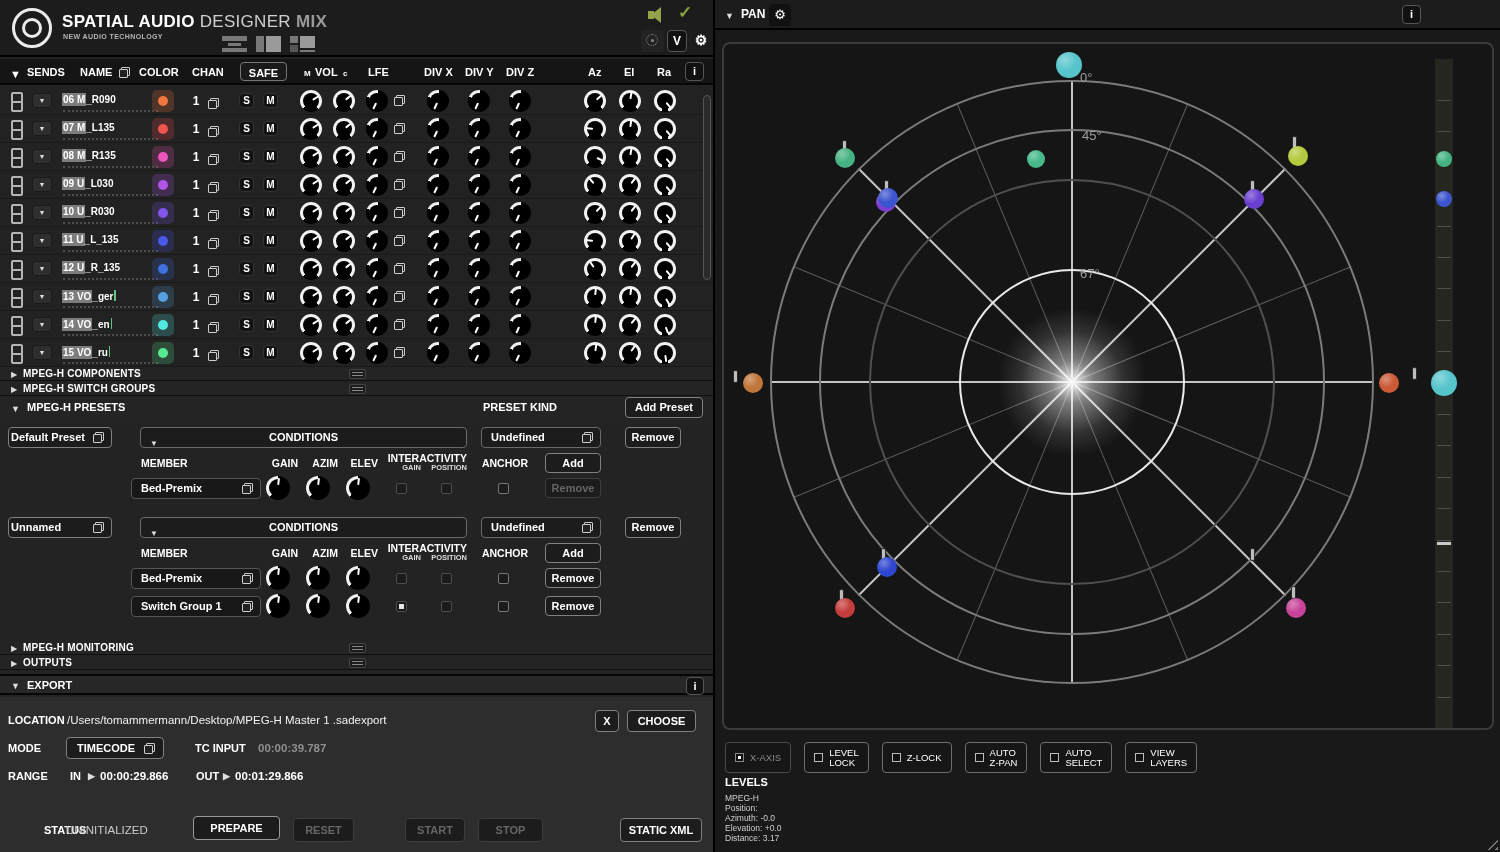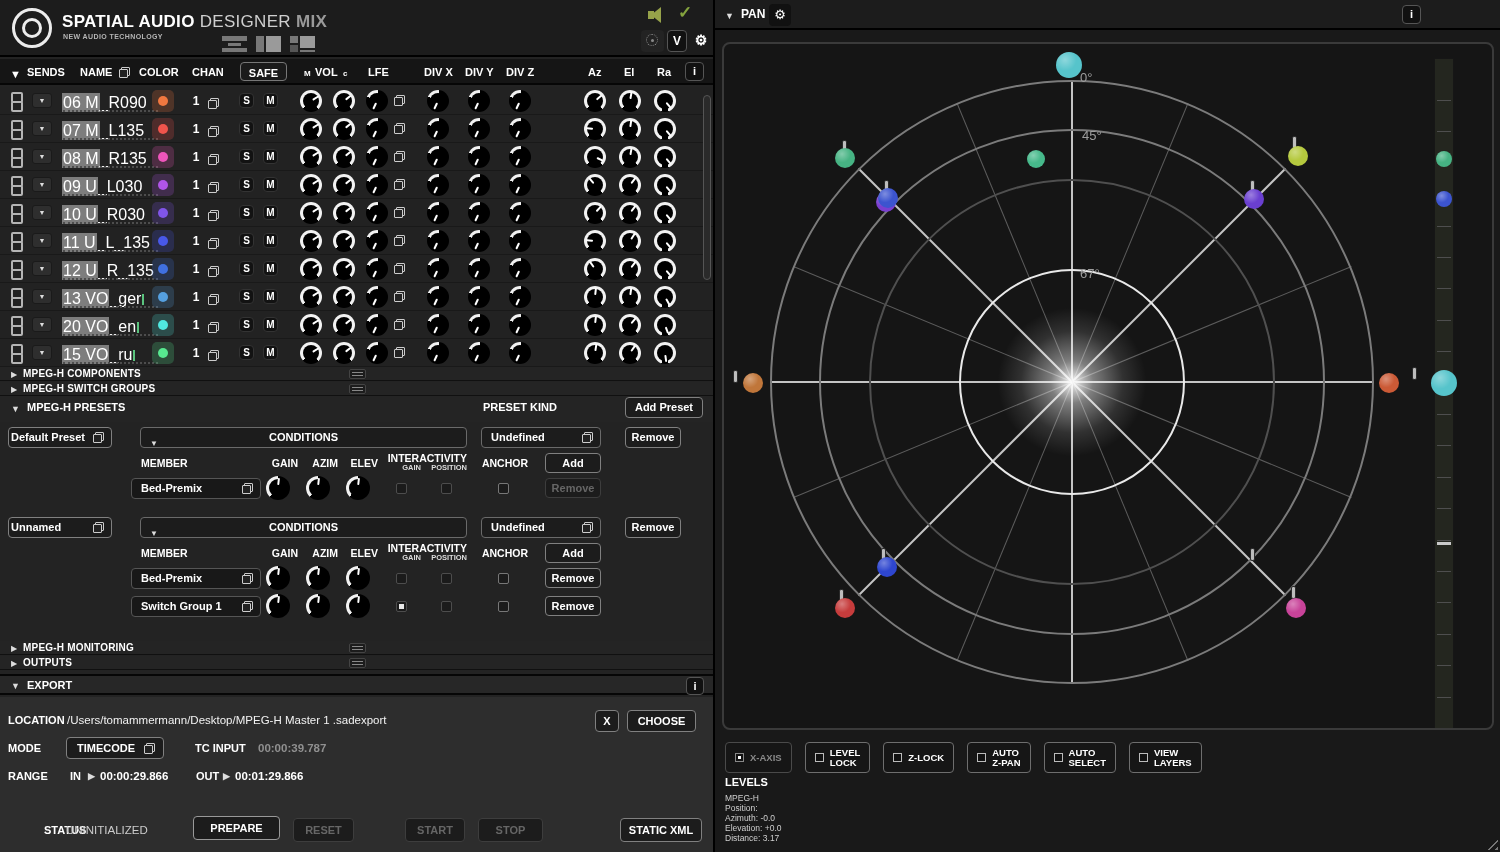--- a/index.html
+++ b/index.html
@@ -43,21 +43,21 @@
   #safehdr span{position:static;line-height:17px;}
   .ibtn{background:#111;border:1px solid #555;border-radius:4px;color:#fff;font-weight:bold;font-size:11px;text-align:center;}
 
   
   #rows{position:absolute;left:0;top:87px;width:713px;}
   .row{position:relative;width:713px;height:28px;background:#222;border-bottom:1px solid #191919;}
   .handle{position:absolute;left:11px;top:5px;width:10px;height:18px;}
   .handle::before,.handle::after{content:"";position:absolute;left:0;width:8px;height:7px;border:2px solid #b5b5b5;border-radius:2px;}
   .handle::before{top:0;} .handle::after{top:9px;}
   .dd{position:absolute;left:32px;top:6px;width:20px;height:15px;background:#2e2e2e;border:1px solid #1a1a1a;border-radius:3px;color:#ddd;font-size:7px;text-align:center;line-height:14px;}
-  .nm{position:absolute;left:62px;top:7px;font-size:16px;font-weight:normal;color:#fff;white-space:nowrap;}
+  .nm{position:absolute;left:62px;top:7px;font-size:10px;font-weight:bold;color:#fff;white-space:nowrap;}
   .nm .np{background:#7d7d7d;padding:1px 1px;}
   .nm .caret{display:inline-block;width:1.5px;height:11px;background:#5bc47e;vertical-align:-1px;margin-left:1px;}
   .dotline{position:absolute;left:63px;bottom:2px;width:95px;border-top:2px dotted #4d4d4d;}
   .chip{position:absolute;left:152px;top:3px;width:22px;height:22px;border-radius:5px;}
   .chip .cd{position:absolute;left:6px;top:6px;width:10px;height:10px;border-radius:50%;}
   .chan{position:absolute;left:189px;top:7px;width:14px;text-align:center;font-size:12px;font-weight:bold;color:#fff;}
   .rowdup{position:absolute;left:208px;top:8px;}
   .smb{position:absolute;top:6px;width:15px;height:15px;background:#121212;border:1px solid #333;border-radius:4px;color:#fff;font-size:10px;font-weight:bold;text-align:center;line-height:14px;}
   .dup{display:inline-block;position:relative;width:11px;height:11px;}
   .dup::before{content:"";position:absolute;right:0;top:0;width:7px;height:7px;border:1.5px solid #ccc;border-radius:1px;}
@@ -144,21 +144,21 @@
   .deglab{position:absolute;font-size:13px;color:#9d9d9d;}
   .pdot{position:absolute;border-radius:50%;}
   .ptick{position:absolute;width:5px;height:13px;background:#bdbdbd;border-radius:2px;border:1px solid #2a2a2a;}
   #ladder{position:absolute;background:#24261f;border:1px solid #161616;}
   .rung{position:absolute;left:2px;right:2px;height:1px;background:#4e4e4e;}
   .rung.br{height:3px;background:#c9c9c9;}
   #panbtns{position:absolute;left:10px;display:flex;gap:13px;}
   .pbtn{height:31px;background:#161616;border:1px solid #6e6e6e;border-radius:4px;display:flex;align-items:center;gap:6px;padding:0 9px;}
   .pbtn .bx{width:9px;height:9px;border:1px solid #bbb;background:#111;position:relative;flex:none;}
   .pbtn.on .bx::after{content:"";position:absolute;left:2px;top:2px;width:3px;height:3px;background:#fff;}
-  .pbtn .tx{font-size:9.5px;font-weight:bold;color:#fff;line-height:10px;white-space:nowrap;}
+  .pbtn .tx{font-size:9.5px;font-weight:normal;color:#fff;line-height:10px;white-space:nowrap;}
   .pbtn.dim{border-color:#4a4a4a;}
   .pbtn.dim .tx{color:#8a8a8a;}
   .pbtn.dim .bx{border-color:#888;}
   #levels{position:absolute;left:10px;}
   #levels .t{font-size:11px;font-weight:bold;color:#fff;margin-bottom:5px;}
   #levels .ln{font-size:8.5px;color:#cfcfcf;line-height:10px;}
   #resize{position:absolute;right:2px;bottom:2px;width:16px;height:16px;background:repeating-linear-gradient(135deg,transparent 0 4px,#777 4px 5.5px);clip-path:polygon(100% 0,100% 100%,0 100%);}
 </style>
 </head>
 <body>
@@ -461,21 +461,21 @@
           </span><span class="knob k-full" style="left:584px;--a:6deg">
             <span class="kin"></span>
             <span class="kpt"></span>
           </span><span class="knob k-full" style="left:619px;--a:8deg">
             <span class="kin"></span>
             <span class="kpt"></span>
           </span><span class="knob k-ra" style="left:654px;--a:150deg">
             <span class="kin"></span>
             <span class="kpt"></span>
           </span></div>
-        <div class="row"><span class="handle"></span><span class="dd">▼</span><span class="nm"><span class="np">20 VO</span><span class="ns">_en</span><span class="caret"></span></span><span class="dotline"></span><span class="chip" style="background: rgba(80, 232, 224, 0.22);">
+        <div class="row"><span class="handle"></span><span class="dd">▼</span><span class="nm"><span class="np">14 VO</span><span class="ns">_en</span><span class="caret"></span></span><span class="dotline"></span><span class="chip" style="background: rgba(80, 232, 224, 0.22);">
             <span class="cd" style="background: rgb(80, 232, 224);"></span>
           </span><span class="chan">1</span><span class="dup rowdup"></span><span class="smb" style="left:239px;">S</span><span class="smb" style="left:263px;">M</span><span class="knob k-full" style="left:300px;--a:58deg">
             <span class="kin"></span>
             <span class="kpt"></span>
           </span><span class="knob k-full" style="left:333px;--a:52deg">
             <span class="kin"></span>
             <span class="kpt"></span>
           </span><span class="knob k-low" style="left:366px;--a:205deg">
             <span class="kin"></span>
             <span class="kpt"></span>

